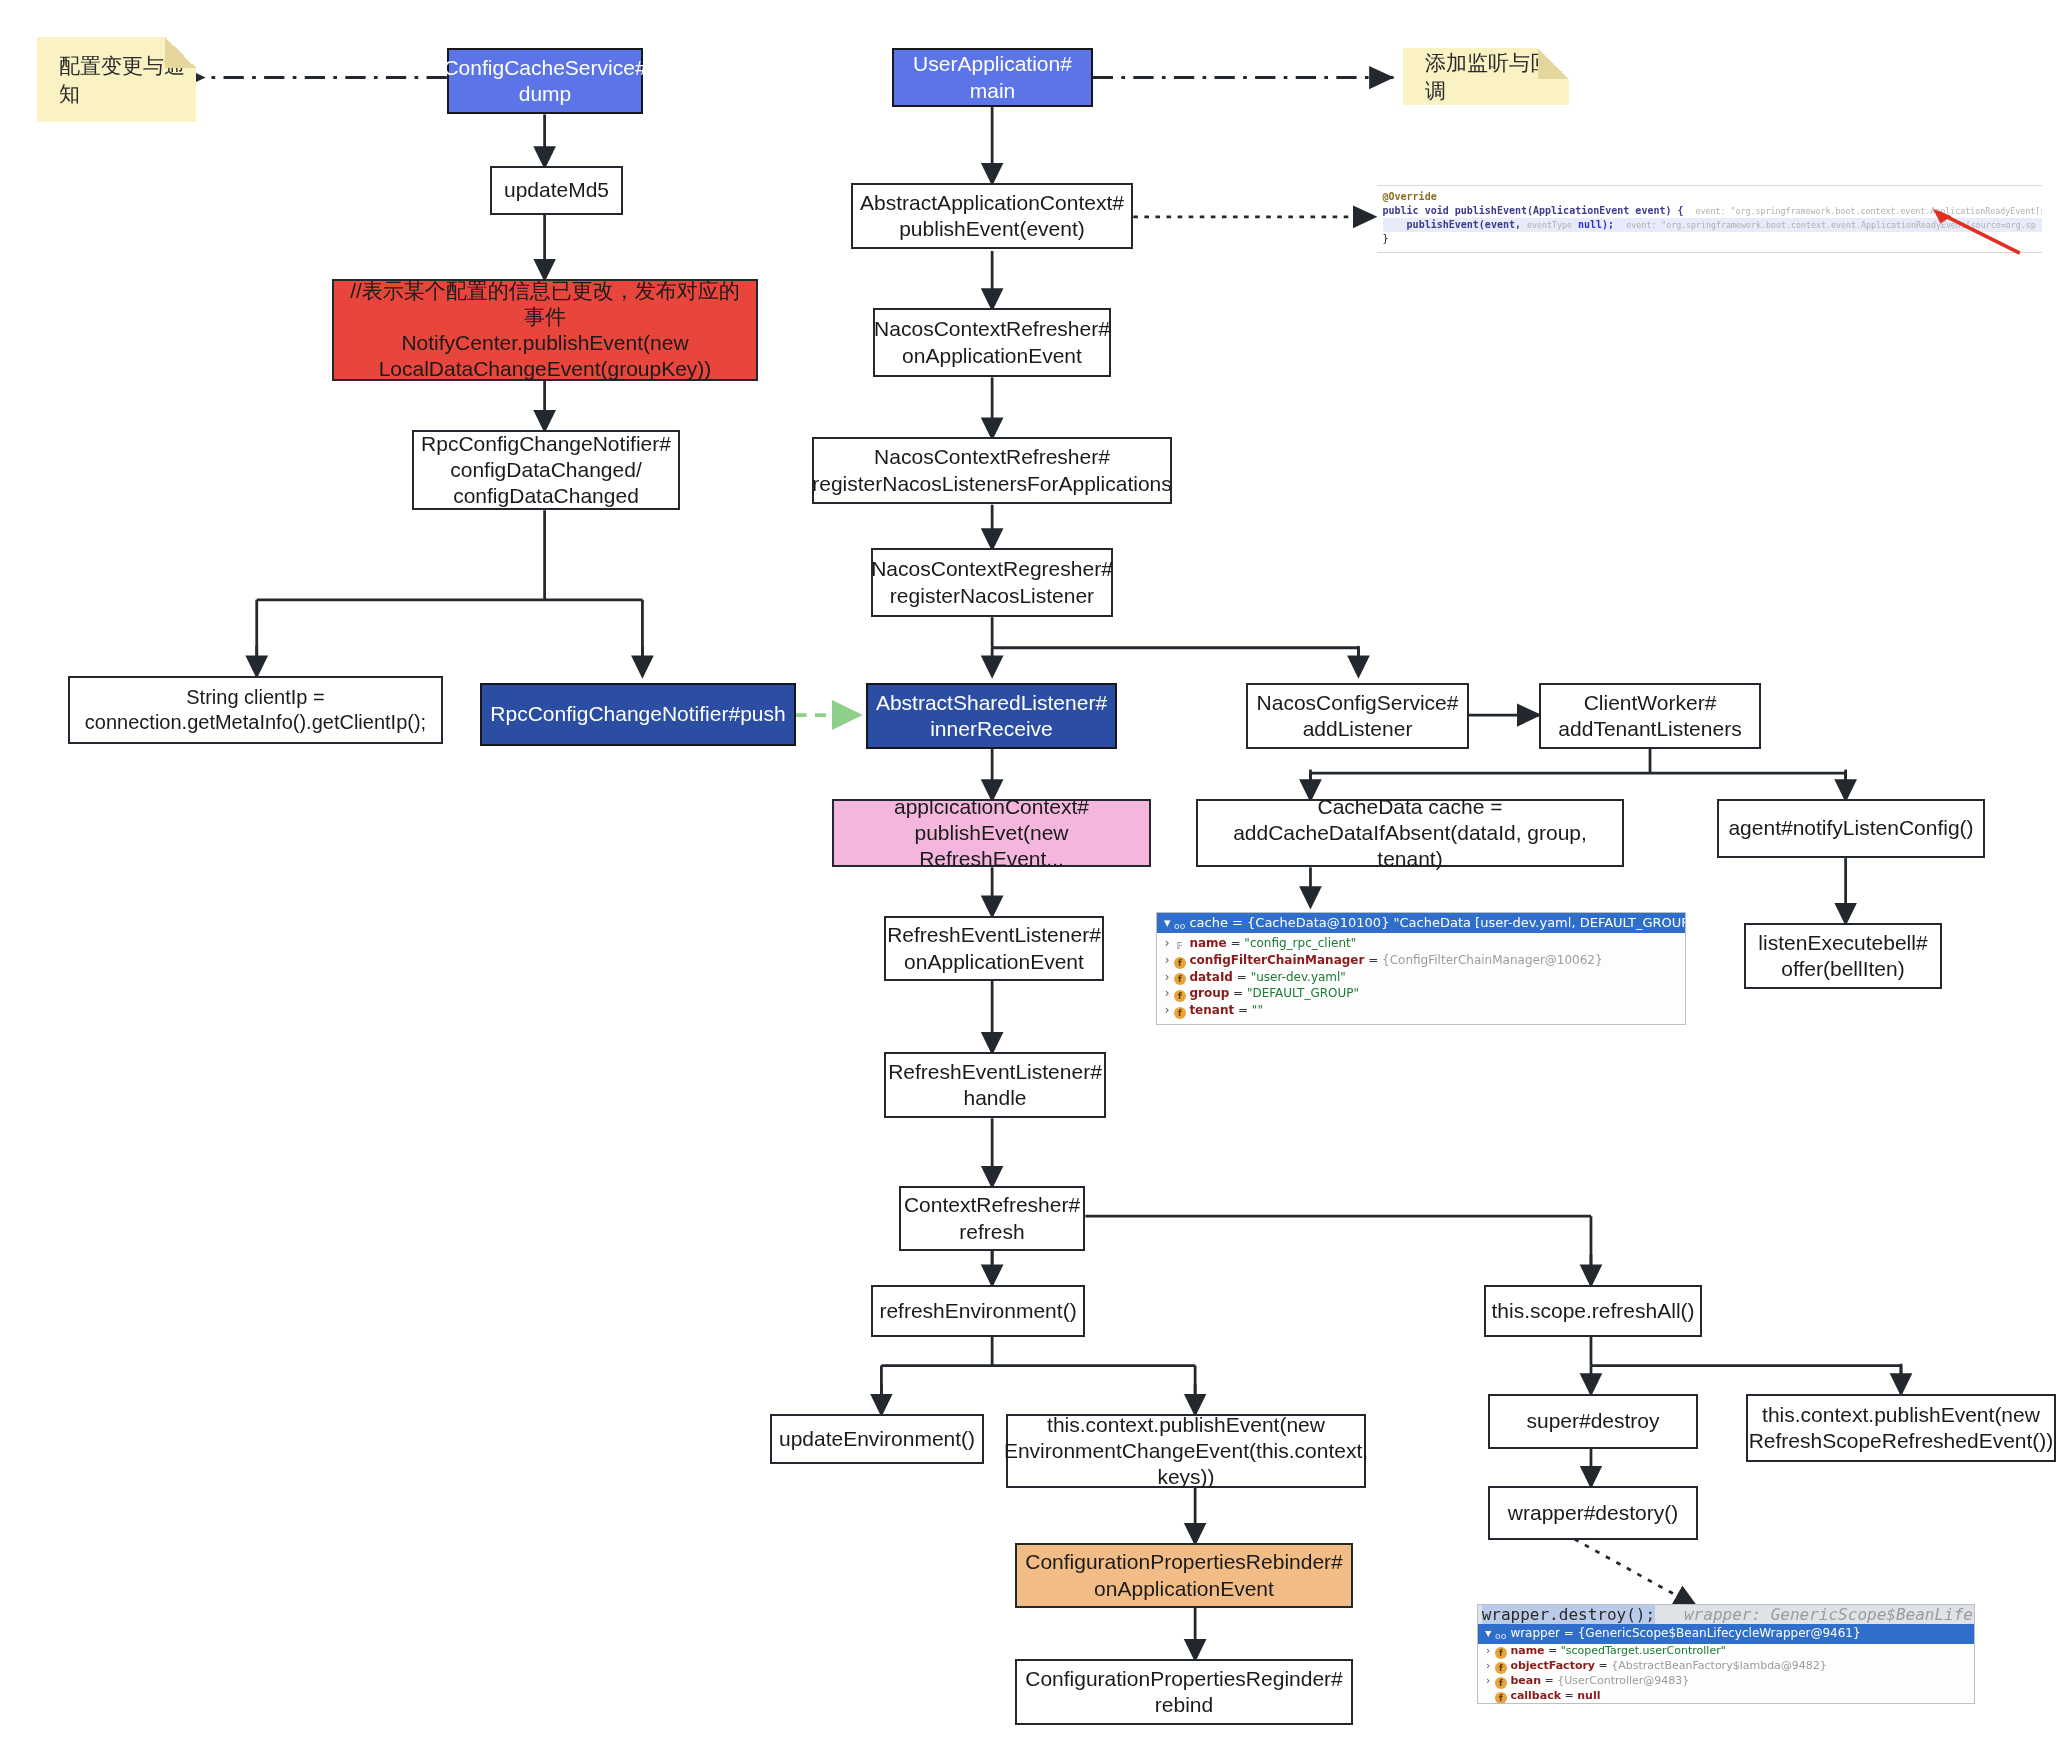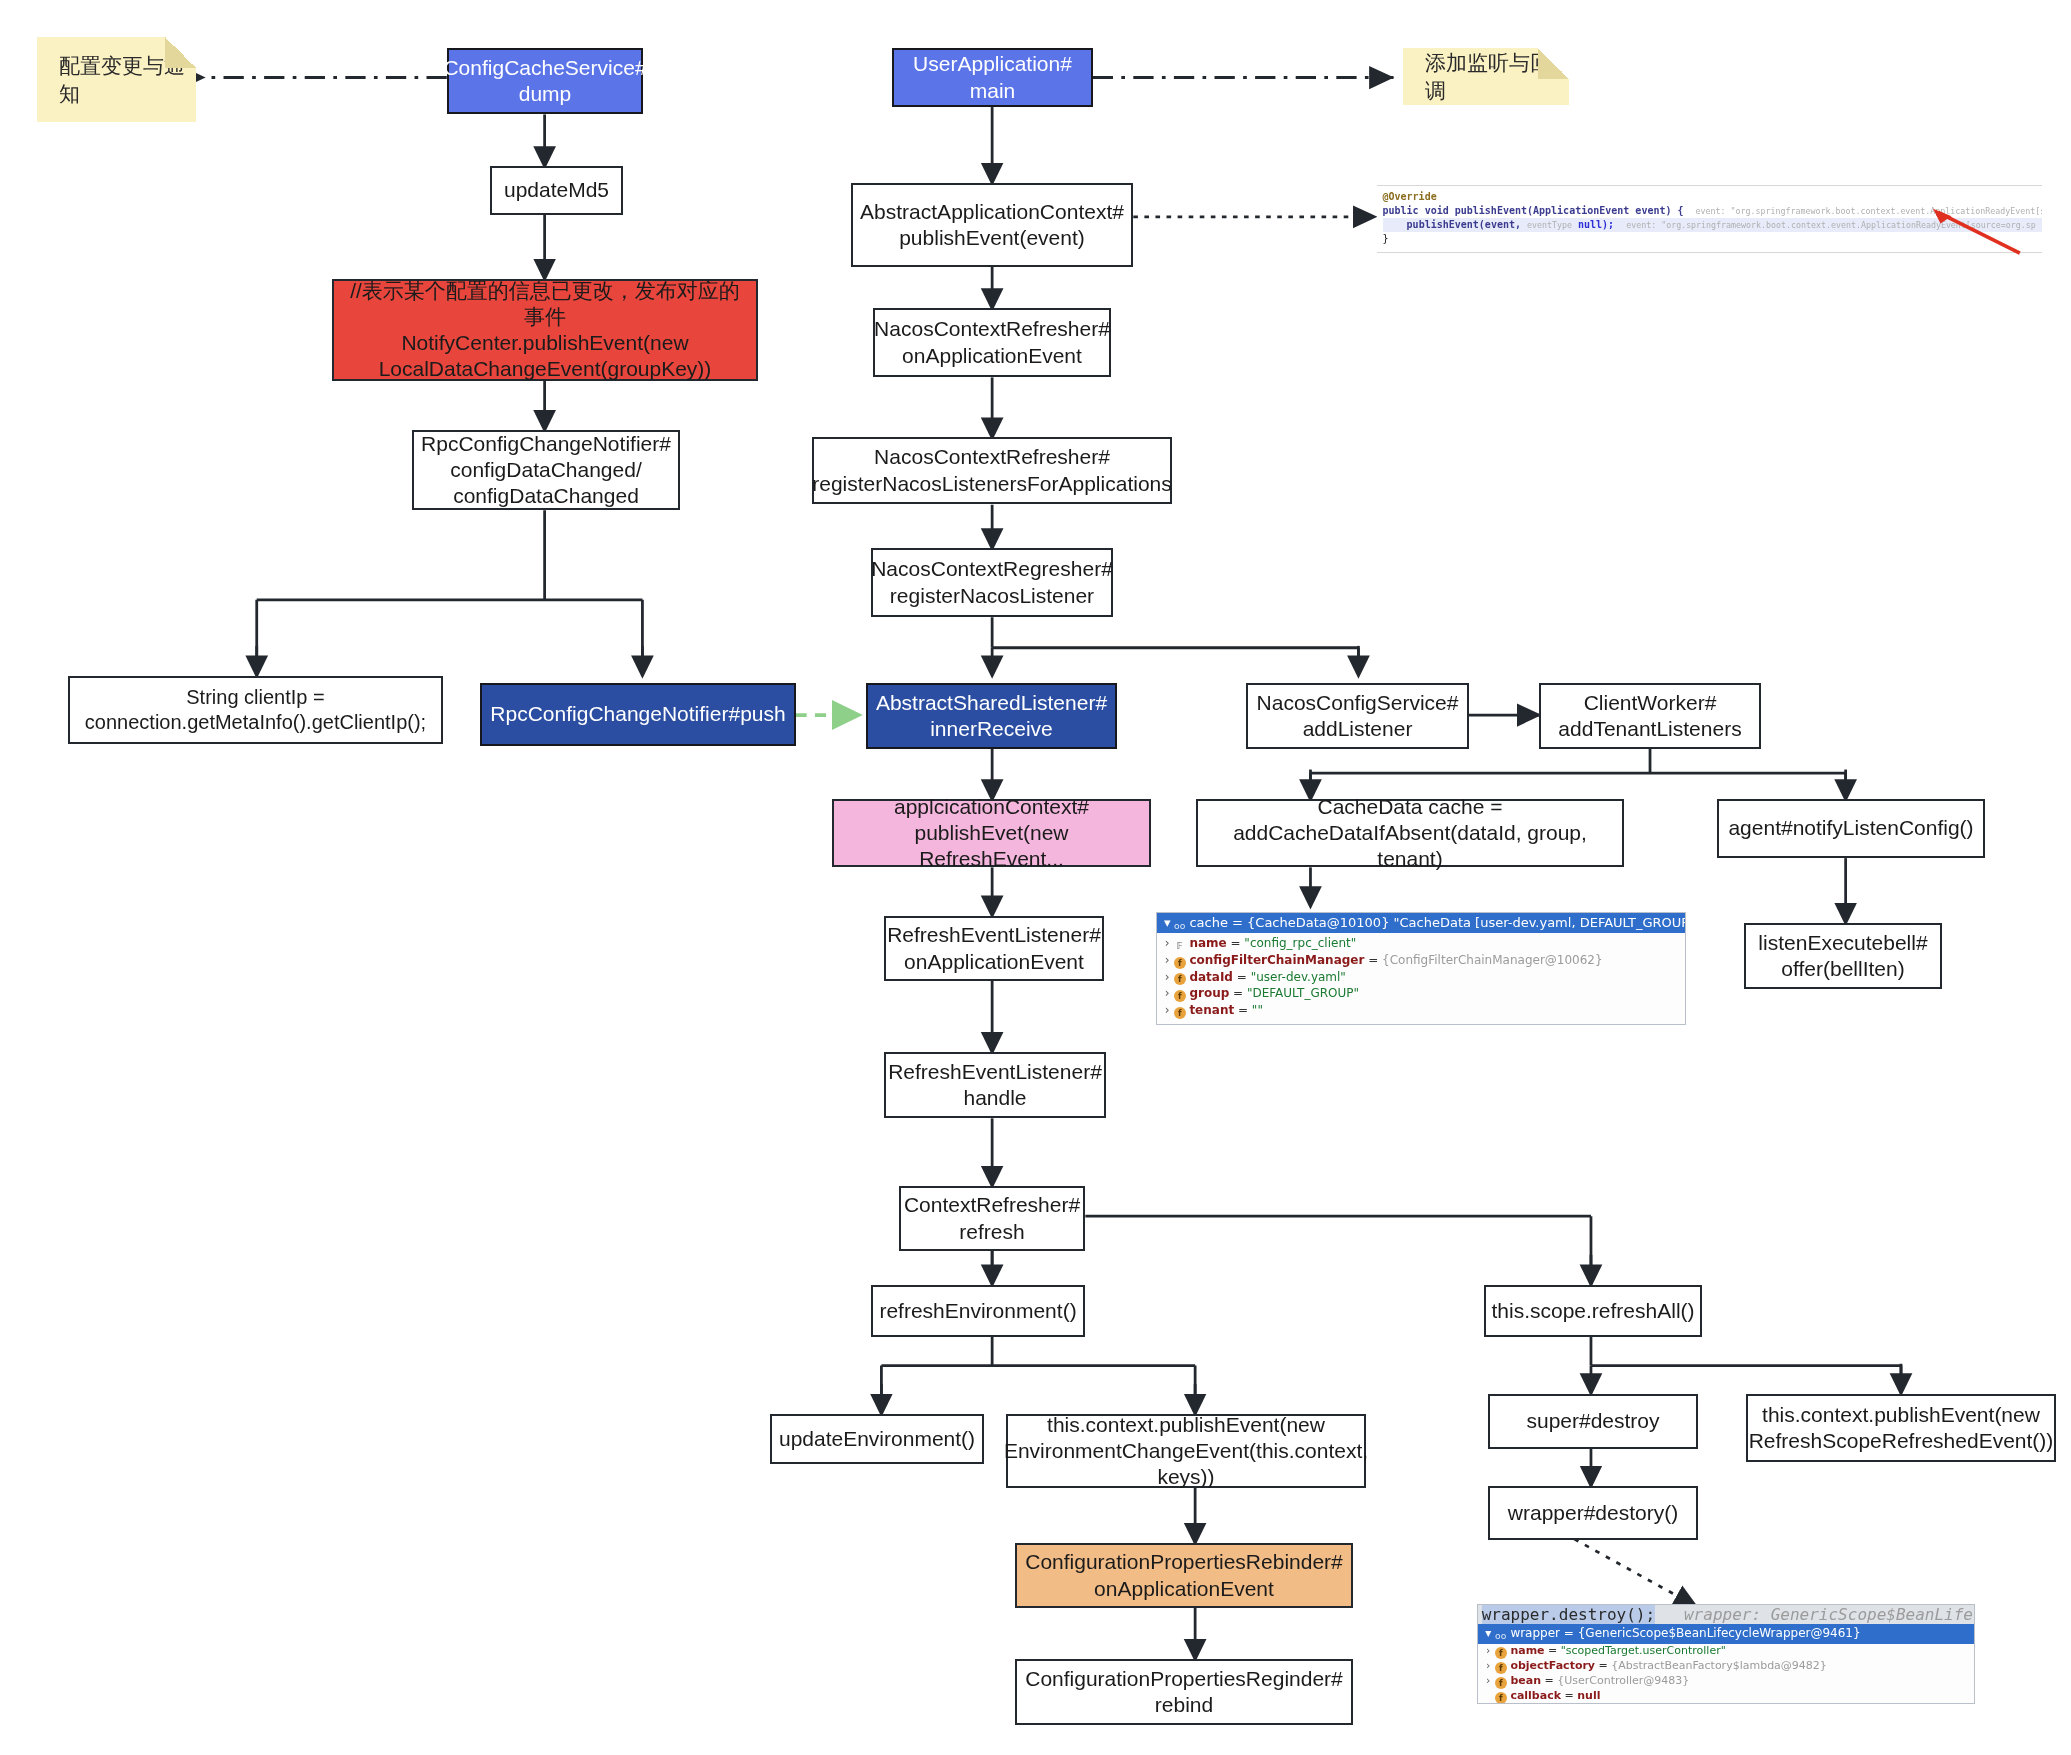--- a/index.html
+++ b/index.html
@@ -186,21 +186,21 @@
 configDataChanged</div>
 
   <div class="node" style="left:68px;top:676px;width:375px;height:68px;font-size:20px;">String clientIp =
 connection.getMetaInfo().getClientIp();</div>
 
   <div class="node darkblue" style="left:480px;top:683px;width:316px;height:63px;">RpcConfigChangeNotifier#push</div>
 
   <div class="node blue" style="left:892px;top:48px;width:201px;height:59px;">UserApplication#
 main</div>
 
-  <div class="node" style="left:851px;top:183px;width:282px;height:84px;">AbstractApplicationContext#
+  <div class="node" style="left:851px;top:183px;width:282px;height:66px;">AbstractApplicationContext#
 publishEvent(event)</div>
 
   <div class="node" style="left:873px;top:308px;width:238px;height:69px;">NacosContextRefresher#
 onApplicationEvent</div>
 
   <div class="node" style="left:812px;top:437px;width:360px;height:67px;">NacosContextRefresher#
 registerNacosListenersForApplications</div>
 
   <div class="node darkblue" style="left:866px;top:683px;width:251px;height:66px;">AbstractSharedListener#
 innerReceive</div>

